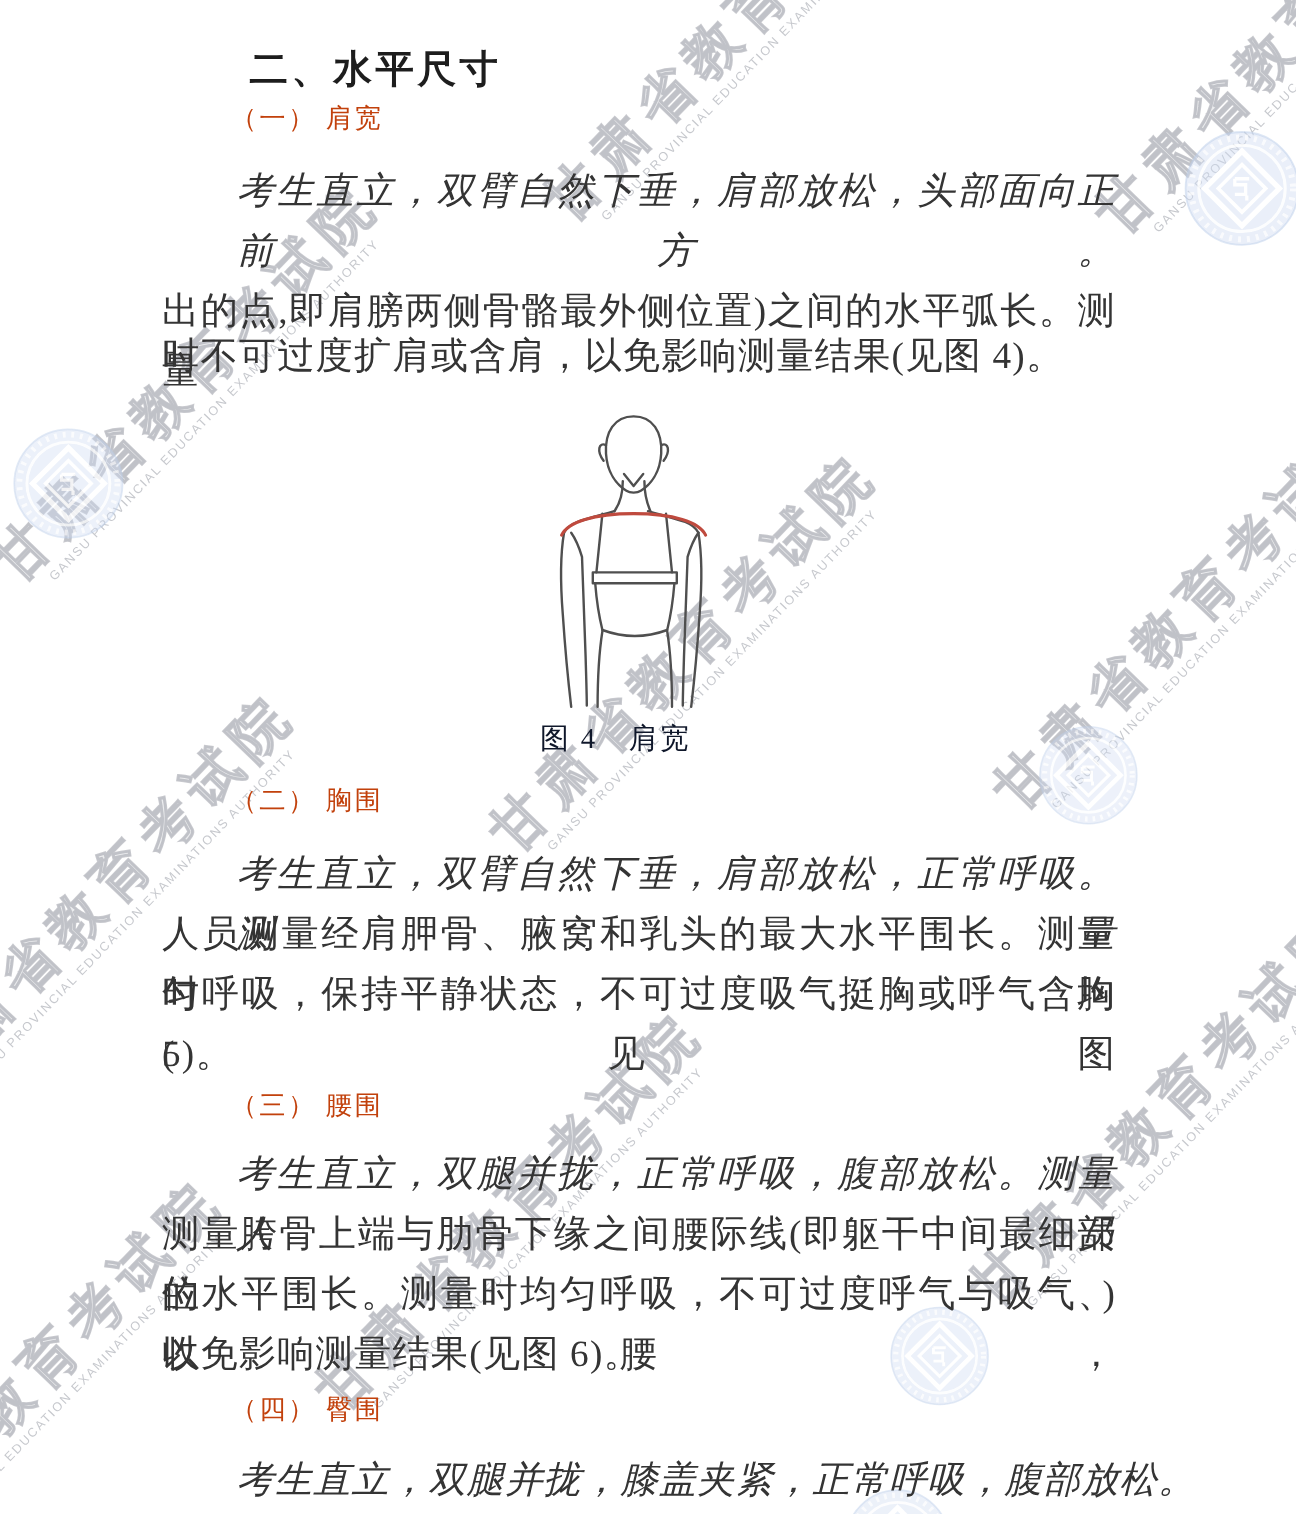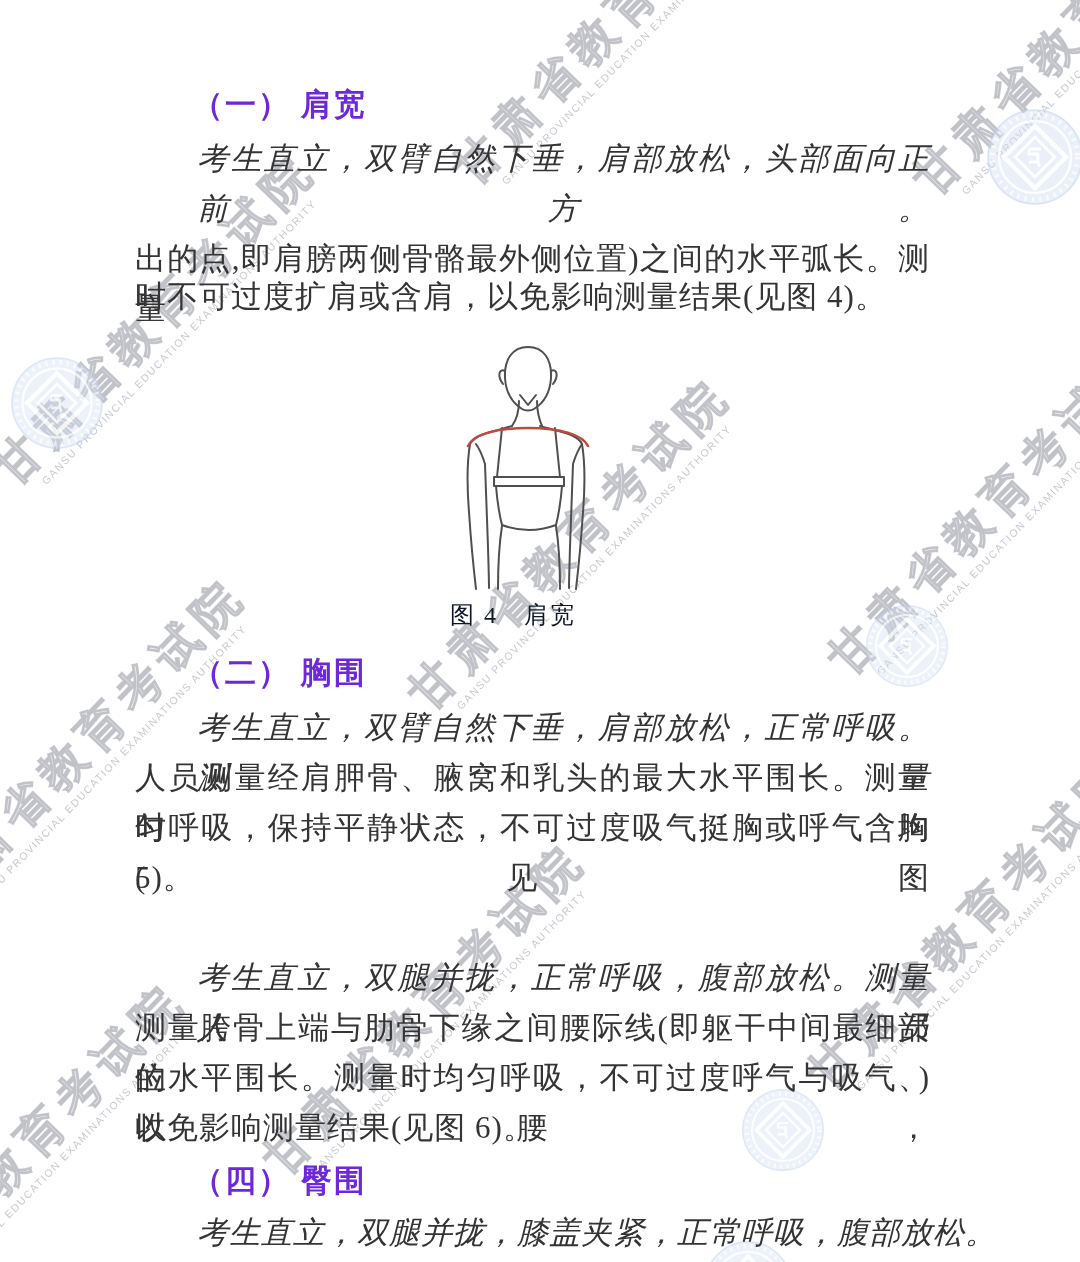--- a/index.html
+++ b/index.html
@@ -11,22 +11,22 @@
   .wm-cn{font-size:46px;font-weight:bold;letter-spacing:9px;line-height:1.1;
          color:rgba(166,168,178,0.22);-webkit-text-stroke:1.2px rgba(150,152,162,0.5);
          font-family:"Liberation Serif","DejaVu Serif",serif;}
   .wm-en{font-size:10.5px;letter-spacing:1.6px;margin-top:1px;color:rgba(152,154,164,0.55);
          font-family:"Liberation Sans","DejaVu Sans",sans-serif;}
   .seal{position:absolute;}
   
   .content{position:absolute;inset:0;z-index:1;}
   .h1{position:absolute;left:208px;top:36px;font-size:32px;font-weight:bold;letter-spacing:3px;
       color:#1d1d1d;font-family:"Liberation Sans","DejaVu Sans",sans-serif;white-space:nowrap;}
-  .h2{position:absolute;left:192px;font-size:31px;font-weight:bold;letter-spacing:2px;
-      color:#6d28d9;white-space:nowrap;}
+  .h2{position:absolute;left:192px;font-size:22px;font-weight:normal;letter-spacing:2px;
+      color:#c2410c;white-space:nowrap;}
   .ln{position:absolute;left:135px;width:795px;font-size:31px;line-height:50px;
       letter-spacing:1px;color:#343434;white-space:nowrap;}
   .fill{white-space:normal;word-break:break-all;text-align:justify;text-align-last:justify;}
   .ind{padding-left:62px;box-sizing:border-box;font-style:italic;}
   .figure{position:absolute;left:425px;top:337px;width:240px;height:256px;}
   .fig-cap{position:absolute;left:425px;top:599px;width:260px;padding-left:25px;font-size:24px;
            letter-spacing:2px;color:#0f172a;white-space:pre;}
 </style>
 </head>
 <body>
@@ -99,20 +99,21 @@
     <svg class="seal" style="left:740px;top:1087px;opacity:.8" width="86" height="86" viewBox="-50 -50 100 100">
         <use href="#sealsym"></use>
       </svg>
     <svg class="seal" style="left:702px;top:1239px;opacity:.8" width="92" height="92" viewBox="-50 -50 100 100">
         <use href="#sealsym"></use>
       </svg>
   </div>
 
   <div class="content">
 
+    <div class="h1">二、水平尺寸</div>
 
     <div class="h2" style="top:84px">（一） 肩宽</div>
     <div class="ln fill ind" style="top:134px">考生直立，双臂自然下垂，肩部放松，头部面向正前方。</div>
     <div class="ln fill" style="top:234px">出的点,即肩膀两侧骨骼最外侧位置)之间的水平弧长。测量</div>
     <div class="ln" style="top:272px">时不可过度扩肩或含肩，以免影响测量结果(见图 4)。</div>
 
     <div class="figure">
       <svg width="240" height="256" viewBox="0 0 240 256">
         <g fill="none" stroke="#4f4f4f" stroke-width="2" stroke-linecap="round" stroke-linejoin="round">
 
@@ -151,20 +152,21 @@
       </svg>
     </div>
     <div class="fig-cap">图 4　肩宽</div>
 
     <div class="h2" style="top:652px">（二） 胸围</div>
     <div class="ln fill ind" style="top:703px">考生直立，双臂自然下垂，肩部放松，正常呼吸。测量</div>
     <div class="ln fill" style="top:753px">人员测量经肩胛骨、腋窝和乳头的最大水平围长。测量时均</div>
     <div class="ln fill" style="top:803px">匀呼吸，保持平静状态，不可过度吸气挺胸或呼气含胸(见图</div>
     <div class="ln" style="top:853px">5)。</div>
 
+    <div class="h2" style="top:906px">（三） 腰围</div>
     <div class="ln fill ind" style="top:953px">考生直立，双腿并拢，正常呼吸，腹部放松。测量人员</div>
     <div class="ln fill" style="top:1003px">测量胯骨上端与肋骨下缘之间腰际线(即躯干中间最细部位)</div>
     <div class="ln fill" style="top:1053px">的水平围长。测量时均匀呼吸，不可过度呼气与吸气、收腰，</div>
     <div class="ln" style="top:1103px">以免影响测量结果(见图 6)。</div>
 
     <div class="h2" style="top:1160px">（四） 臀围</div>
     <div class="ln ind" style="top:1208px">考生直立，双腿并拢，膝盖夹紧，正常呼吸，腹部放松。</div>
 
   </div>
 </div>

